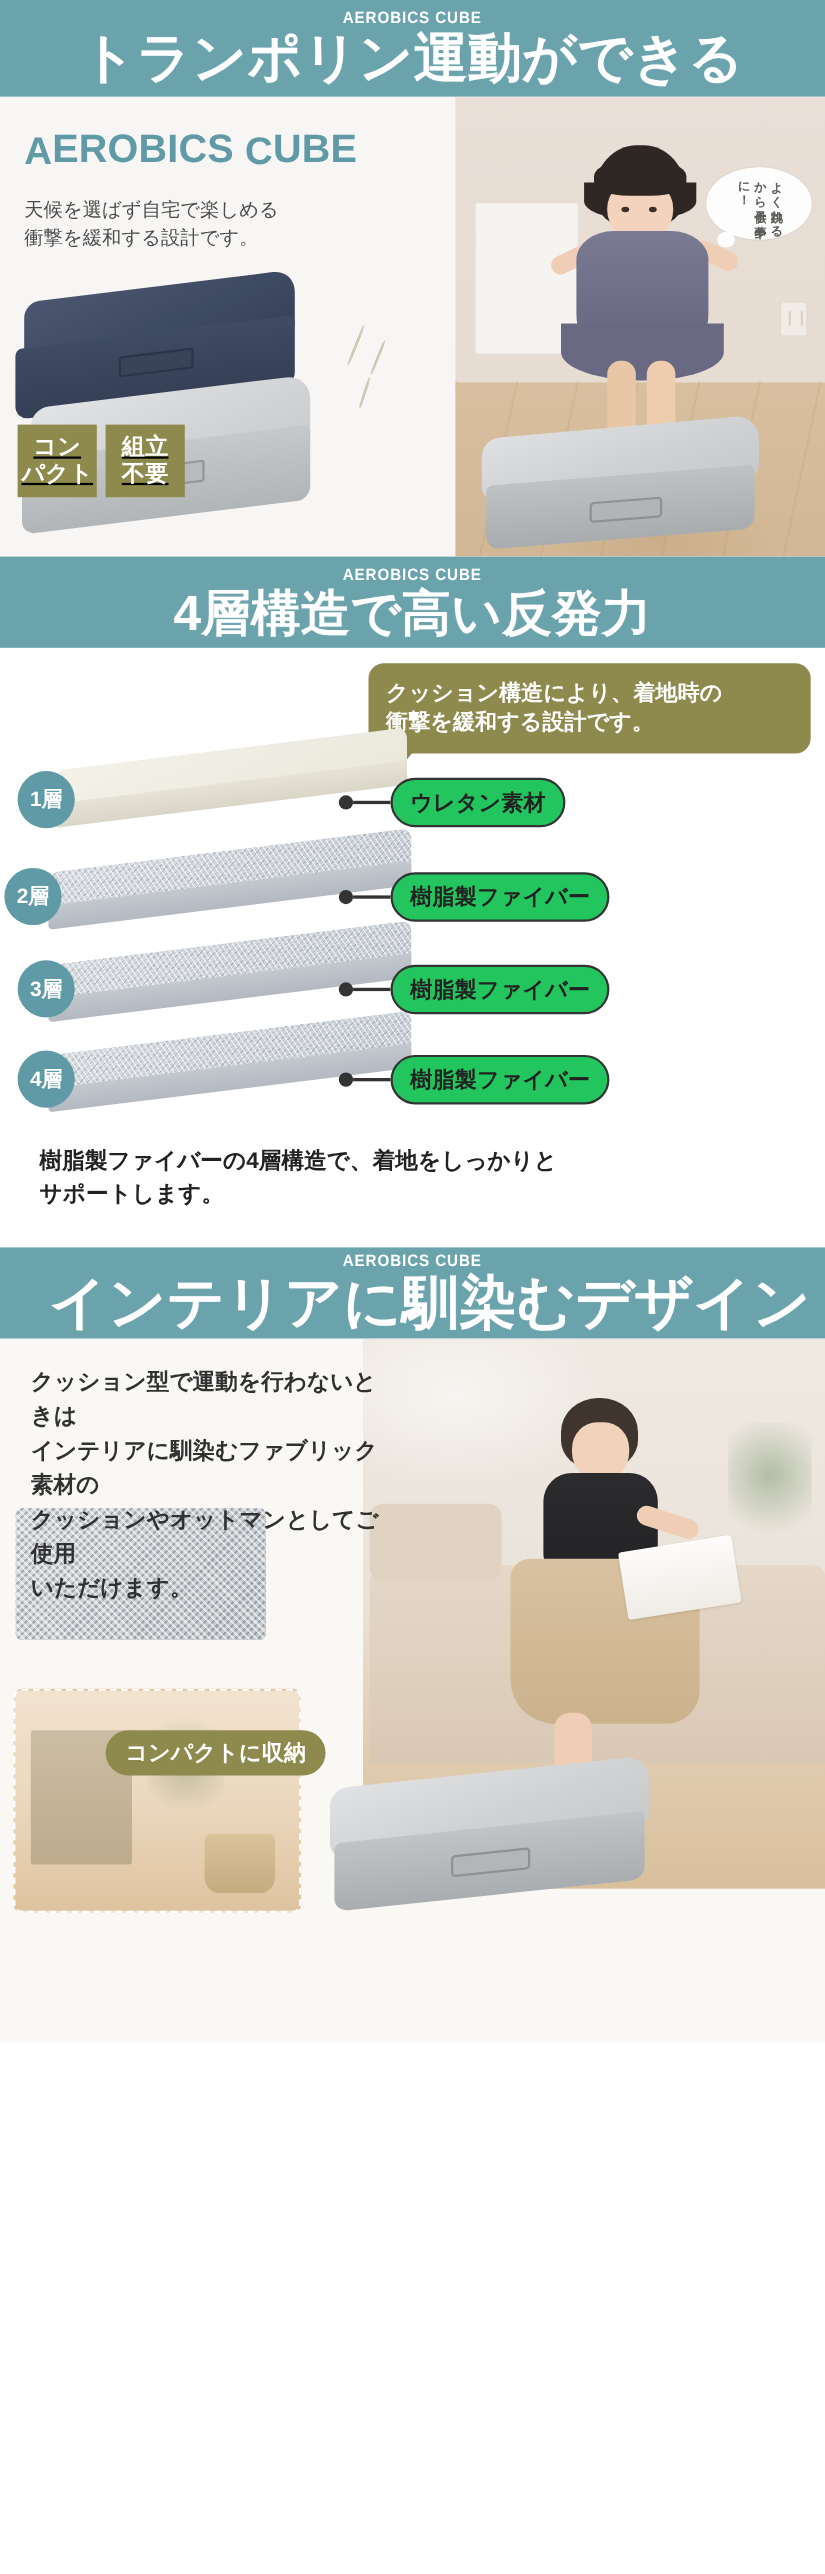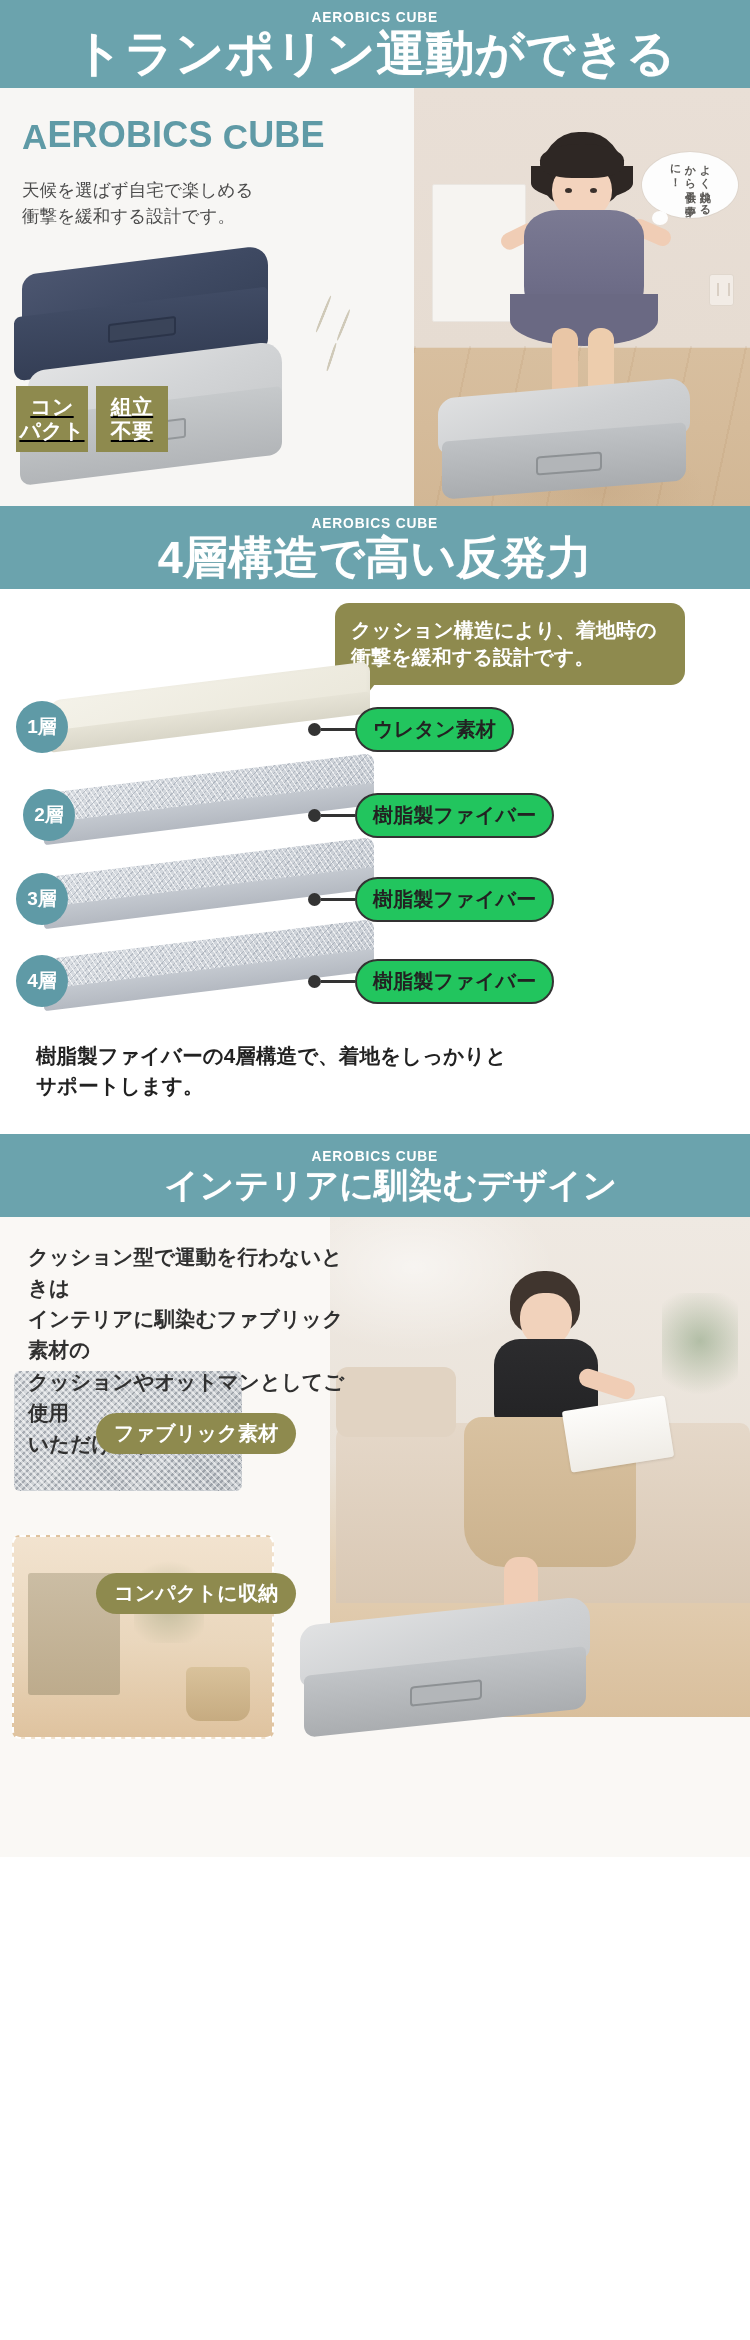--- a/index.html
+++ b/index.html
@@ -20,21 +20,21 @@
   }
   .banner .btitle{
     color:#ffffff;font-weight:700;line-height:1.02;letter-spacing:.005em;
     white-space:nowrap;text-shadow:0 0 1px rgba(255,255,255,.35);
   }
   #banner1{height:88px;}
   #banner1 .btitle{font-size:49px;}
   #banner2{height:83px;}
   #banner2 .btitle{font-size:45px;}
   #banner3{height:83px;}
-  #banner3 .btitle{font-size:34px;margin-left:32px;}
+  #banner3 .btitle{font-size:52px;margin-left:32px;}
 
   
   .sec1{position:relative;width:750px;height:418px;background:#f7f6f4;overflow:hidden;}
   .sec1 .photo-room{
     position:absolute;right:0;top:0;width:336px;height:418px;
     background:
       radial-gradient(ellipse 150px 70px at 55% 96%, rgba(150,110,70,.13), rgba(0,0,0,0) 70%),
       linear-gradient(180deg,#e9dfd6 0%,#e6dcd2 62%,#d8bf9f 62.3%,#d2b795 100%);
   }
   
@@ -138,21 +138,21 @@
 
   
   .badges{position:absolute;left:16px;top:298px;display:flex;gap:8px;z-index:5;text-decoration:underline;}
   .badge-sq{width:72px;height:66px;background:#8e8a4e;color:#fff;display:flex;
     align-items:center;justify-content:center;text-align:center;font-weight:700;
     font-size:21px;line-height:1.12;letter-spacing:.01em;}
 
   
   .sec2{position:relative;width:750px;height:545px;background:#ffffff;overflow:hidden;}
   .bubble{
-    position:absolute;left:335px;top:14px;width:350px;background:#8e8a4e;color:#fff;
+    position:absolute;left:335px;top:14px;width:402px;background:#8e8a4e;color:#fff;
     border-radius:14px;padding:14px 16px;font-size:20px;line-height:1.35;font-weight:700;
     letter-spacing:.005em;box-sizing:border-box;
   }
   .bubble:after{content:"";position:absolute;left:26px;bottom:-17px;width:0;height:0;
     border-left:14px solid #8e8a4e;border-bottom:18px solid transparent;}
 
   .layer-badge{position:absolute;width:52px;height:52px;border-radius:50%;background:#5f9aa6;
     color:#fff;display:flex;align-items:center;justify-content:center;font-size:19px;
     font-weight:700;z-index:6;}
   .slab{position:absolute;}
@@ -338,21 +338,21 @@
     <div class="slab urethane" style="left:50px;top:92px;width:320px;height:70px;">
       <div class="stop"></div>
       <div class="sfront"></div>
     </div>
     <div class="callout" style="left:308px;top:118px;">
       <span class="dot"></span>
       <span class="line"></span>
       <span class="pill">ウレタン素材</span>
     </div>
 
-    <div class="layer-badge" style="left:23px;top:200px;">2層</div>
+    <div class="layer-badge" style="left:4px;top:200px;">2層</div>
     <div class="slab fiber" style="left:44px;top:184px;width:330px;height:66px;">
       <div class="stop"></div>
       <div class="sfront"></div>
     </div>
     <div class="callout" style="left:308px;top:204px;">
       <span class="dot"></span>
       <span class="line"></span>
       <span class="pill">樹脂製ファイバー</span>
     </div>
 
@@ -406,21 +406,20 @@
     </div>
 
     <div class="body-copy">
       <div>クッション型で運動を行わないときは</div>
       <div>インテリアに馴染むファブリック素材の</div>
       <div>クッションやオットマンとしてご使用</div>
       <div>いただけます。</div>
     </div>
 
     <div class="swatch"></div>
-    <div class="tag" style="left:96px;top:196px;">ファブリック素材</div>
 
     <div class="storage-card">
       <div class="shelf"></div>
       <div class="stems"></div>
       <div class="basket"></div>
     </div>
     <div class="tag" style="left:96px;top:356px;">コンパクトに収納</div>
 
     <div class="cube-sofa">
       <div class="top"></div>

